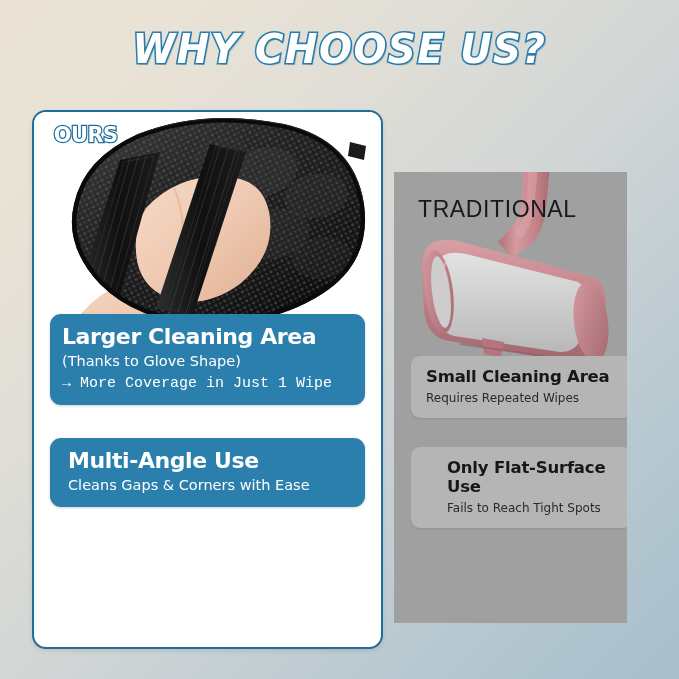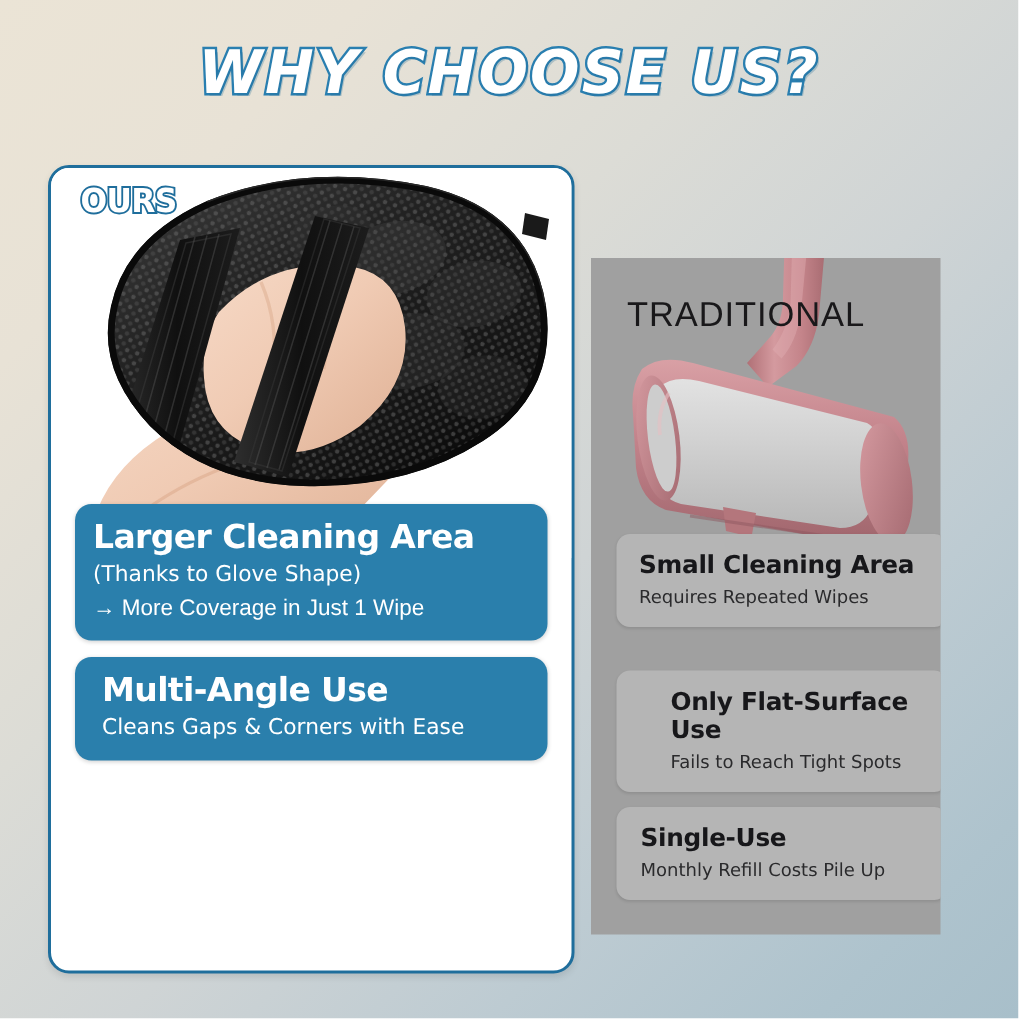--- a/index.html
+++ b/index.html
@@ -161,21 +161,21 @@
   .blue-card {
     position: absolute;
     left: 16px;
     width: 315px;
     background: #2a7fac;
     border-radius: 11px;
     padding: 10px 16px 12px 18px;
     z-index: 8;
     box-shadow: 0 1px 3px rgba(0,0,0,.18);
   }
-  #blue-card-0 { top: 224px; padding-left: 12px; }
+  #blue-card-0 { top: 202px; padding-left: 12px; }
   #blue-card-1 { top: 326px; }
   #blue-card-2 { top: 427px; }
 
   .blue-card-title {
     font-family: "DejaVu Sans", sans-serif;
     font-size: 22px;
     font-weight: 700;
     color: #ffffff;
     line-height: 1.18;
     letter-spacing: -0.4px;
@@ -183,21 +183,21 @@
   .blue-card-sub {
     margin-top: 2px;
     font-family: "DejaVu Sans", sans-serif;
     font-size: 14.5px;
     font-weight: 400;
     color: #ffffff;
     line-height: 1.3;
   }
   .blue-card-sub2 {
     margin-top: 3px;
-    font-family: Liberation Sans, sans-serif;
+    font-family: Liberation Mono, monospace;
     font-size: 15px;
     font-weight: 400;
     color: #ffffff;
     line-height: 1.3;
   }
 </style>
 </head>
 <body>
 
 <div id="stage">
@@ -255,24 +255,20 @@
     <div class="gray-card" id="gray-card-0">
       <div class="gray-card-title">Small Cleaning Area</div>
       <div class="gray-card-sub">Requires Repeated Wipes</div>
     </div>
 
     <div class="gray-card" id="gray-card-1">
       <div class="gray-card-title">Only Flat-Surface Use</div>
       <div class="gray-card-sub">Fails to Reach Tight Spots</div>
     </div>
 
-    <div class="gray-card" id="gray-card-2">
-      <div class="gray-card-title">Single-Use</div>
-      <div class="gray-card-sub">Monthly Refill Costs Pile Up</div>
-    </div>
   </div>
 
   <div id="ours-panel">
 
     <svg id="glove-photo" viewBox="0 0 347 260">
       <defs>
         <linearGradient id="skinGrad" x1="0" y1="0" x2="1" y2="1">
           <stop offset="0%" stop-color="#f6d9c6"></stop>
           <stop offset="45%" stop-color="#f0cbb4"></stop>
           <stop offset="100%" stop-color="#dfb094"></stop>

